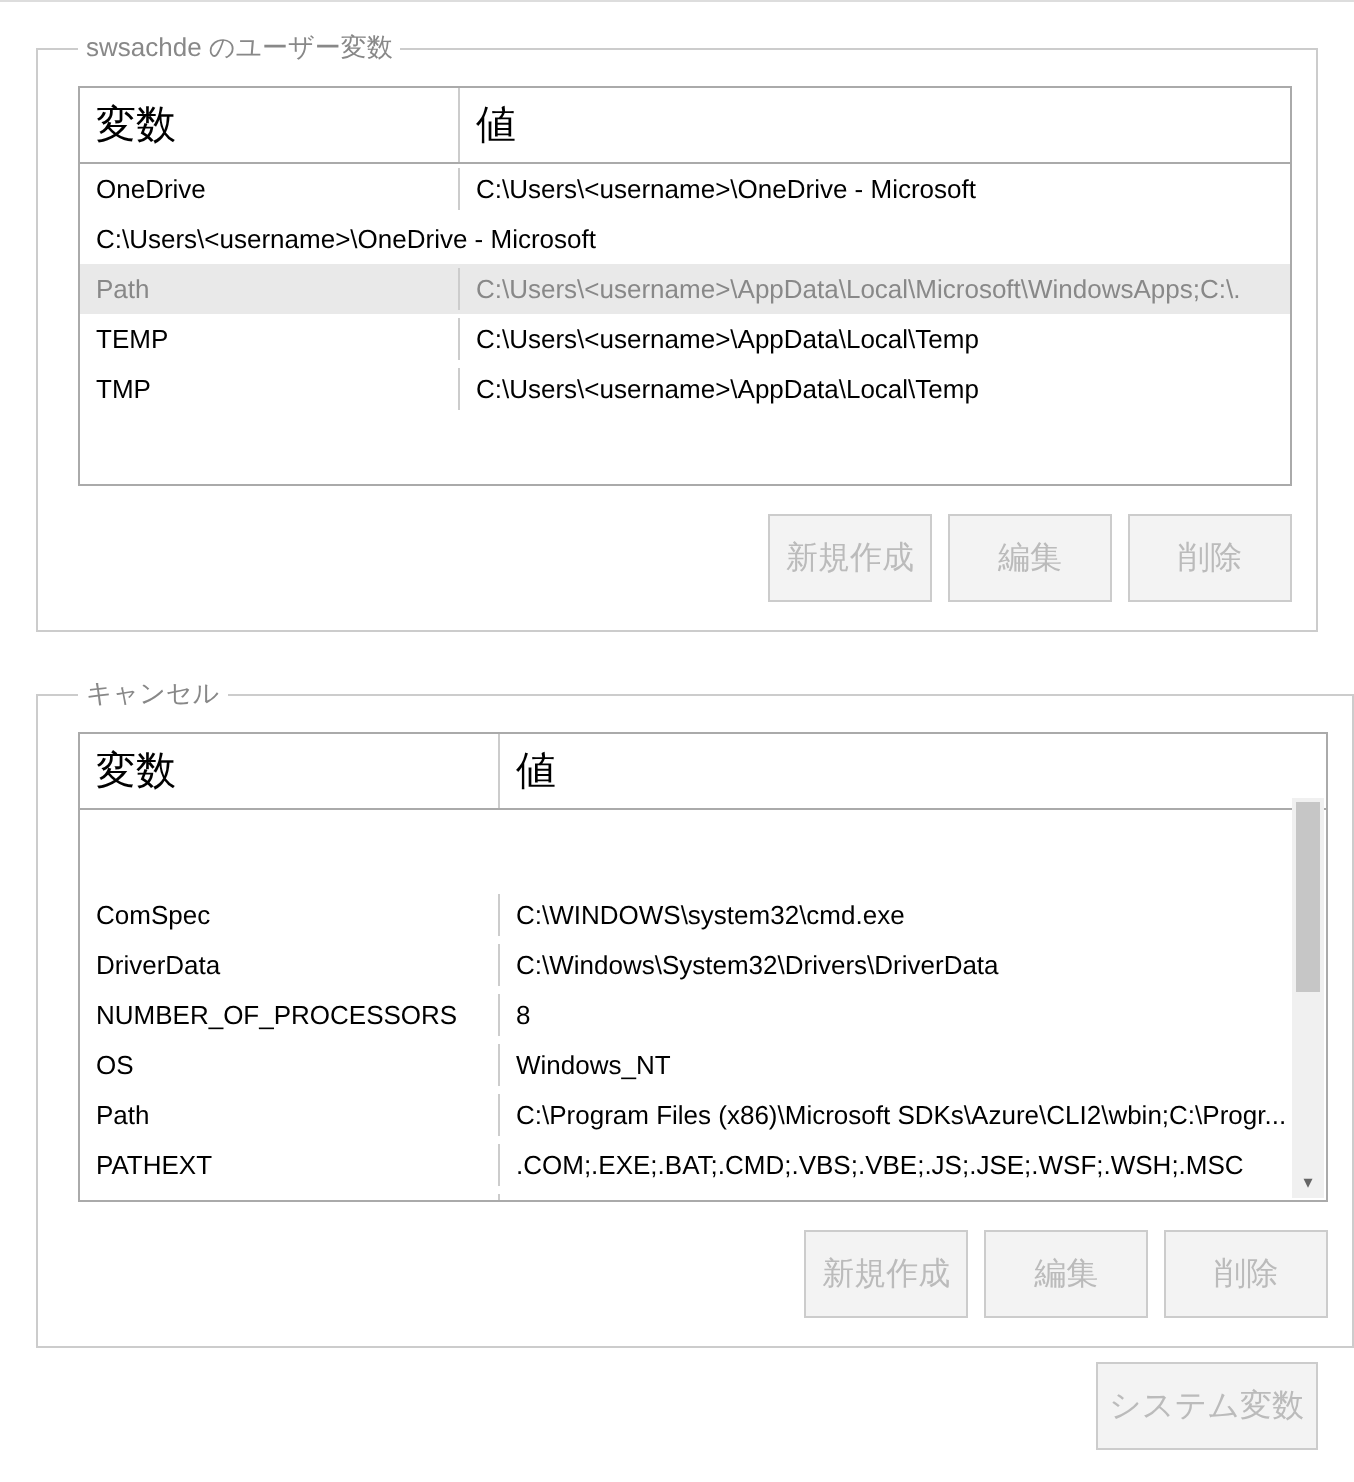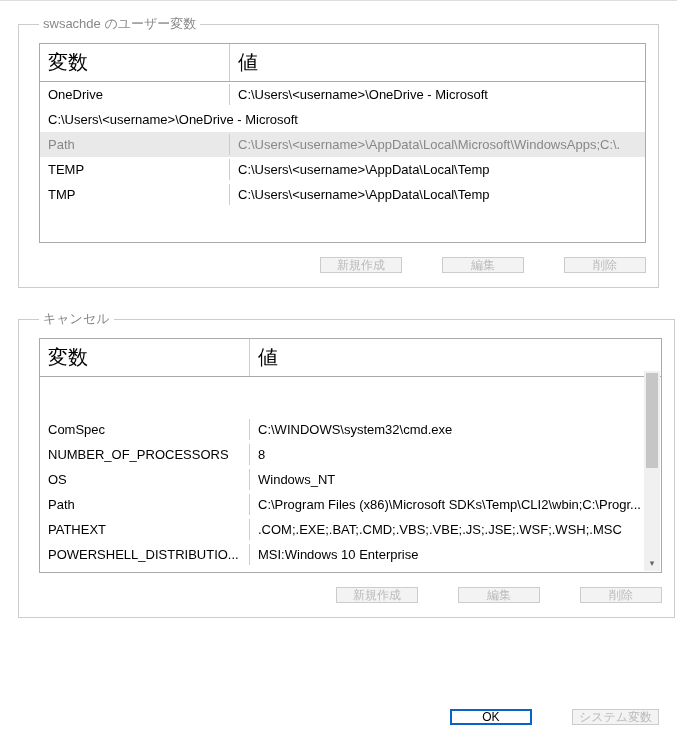--- a/index.html
+++ b/index.html
@@ -82,30 +82,29 @@
   .row.selected { background: #e9e9e9; color: #888; }
   .row.selected .cell { color: #888; }
   .btn-row {
     display: flex;
     justify-content: flex-end;
     gap: 8px;
     margin-top: 14px;
   }
   .btn {
     min-width: 82px;
-    height: 16px;
+    height: 44px;
     border: 1px solid #ccc;
     background: #f3f3f3;
-    font-size: 12px;
+    font-size: 16px;
     color: #bbb;
     cursor: default;
     display: inline-flex;
     align-items: center;
     justify-content: center;
-    margin-left: 32px;
   }
   .btn.primary {
     background: #fff;
     color: #000;
     border: 2px solid #0a64c7;
   }
   .grid.scroll {
     position: relative;
   }
   .grid.scroll .grid-body {
@@ -204,30 +203,34 @@
         <div class="grid-header">
           <div class="hcell col-name">変数</div>
           <div class="hcell col-value" style="padding-right:20px">値</div>
         </div>
         <div class="grid-body" id="sys-body">
             <div class="row">
               <div class="cell col-name">ComSpec</div>
               <div class="cell col-value">C:\WINDOWS\system32\cmd.exe</div>
             </div>
             <div class="row">
+              <div class="cell col-name">DriverData</div>
+              <div class="cell col-value">C:\Windows\System32\Drivers\DriverData</div>
+            </div>
+            <div class="row">
               <div class="cell col-name">NUMBER_OF_PROCESSORS</div>
               <div class="cell col-value">8</div>
             </div>
             <div class="row">
               <div class="cell col-name">OS</div>
               <div class="cell col-value">Windows_NT</div>
             </div>
             <div class="row">
               <div class="cell col-name">Path</div>
-              <div class="cell col-value">C:\Program Files (x86)\Microsoft SDKs\Temp\CLI2\wbin;C:\Progr...</div>
+              <div class="cell col-value">C:\Program Files (x86)\Microsoft SDKs\Azure\CLI2\wbin;C:\Progr...</div>
             </div>
             <div class="row">
               <div class="cell col-name">PATHEXT</div>
               <div class="cell col-value">.COM;.EXE;.BAT;.CMD;.VBS;.VBE;.JS;.JSE;.WSF;.WSH;.MSC</div>
             </div>
             <div class="row">
               <div class="cell col-name">POWERSHELL_DISTRIBUTIO...</div>
               <div class="cell col-value">MSI:Windows 10 Enterprise</div>
             </div>
           </div>
@@ -239,16 +242,15 @@
       <div class="btn-row">
         <button class="btn">新規作成</button>
         <button class="btn">編集</button>
         <button class="btn">削除</button>
       </div>
     </fieldset>
 
   </div>
 
   <div class="footer">
-    <button class="btn primary">OK</button>
     <button class="btn">システム変数</button>
   </div>
 </div>
 
 </body></html>

